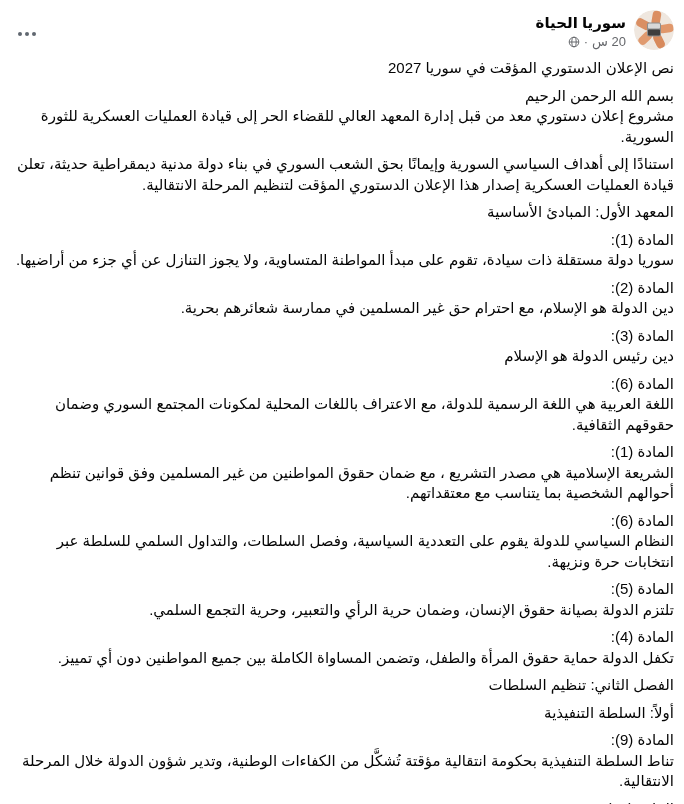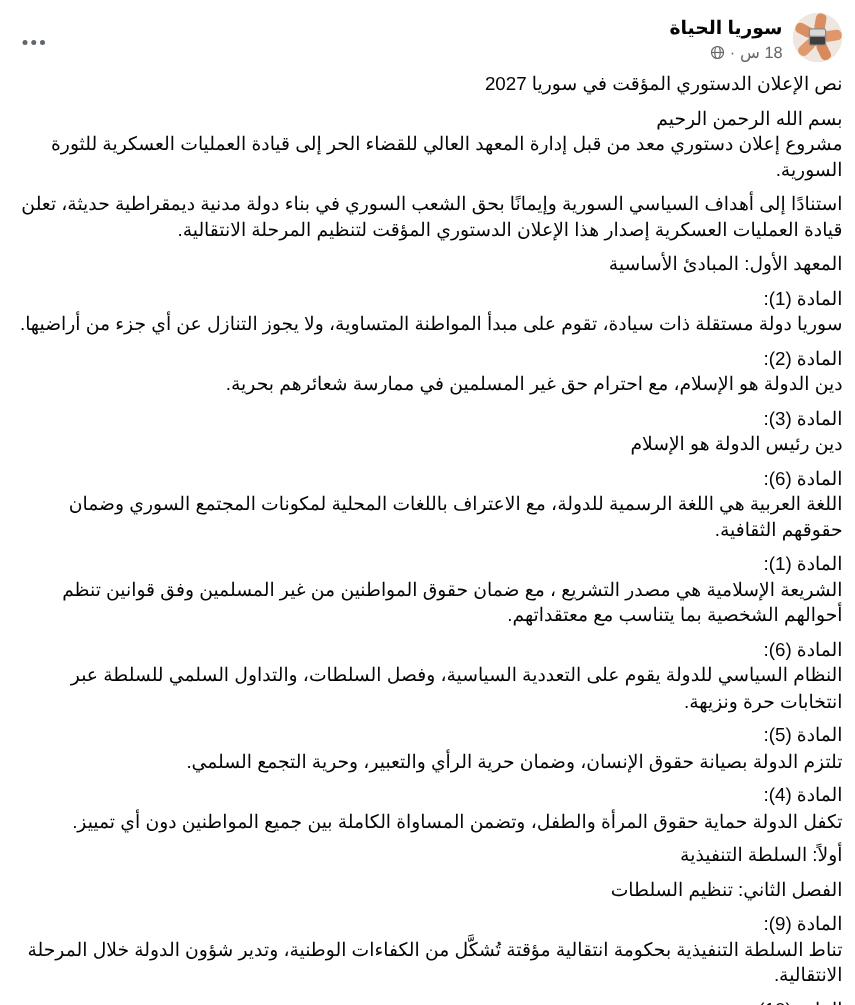--- a/index.html
+++ b/index.html
@@ -81,21 +81,21 @@
             </g>
         </g>
         <rect x="13" y="12.5" width="14" height="14" rx="2" fill="#8d8d8d"></rect>
         <rect x="14" y="13.5" width="12" height="5" rx="1" fill="#d8d8d8"></rect>
         <rect x="14" y="19.5" width="12" height="6" rx="1" fill="#3e3e3e"></rect>
       </svg>
     </button>
     <div class="hmeta">
       <a class="page-name">سوريا الحياة</a>
       <div class="meta-row">
-        <span class="ts">18 س</span>
+        <span class="ts">20 س</span>
         <span>·</span>
         <svg width="12" height="12" viewBox="0 0 16 16" fill="none" stroke="#65676B" stroke-width="1.3" xmlns="http://www.w3.org/2000/svg">
           <circle cx="8" cy="8" r="6.4"></circle>
           <ellipse cx="8" cy="8" rx="2.9" ry="6.4"></ellipse>
           <path d="M1.6 8 L14.4 8"></path>
         </svg>
       </div>
     </div>
     <button class="more-btn">
       <span class="dot"></span>
@@ -119,20 +119,20 @@
     <div class="para">المادة (6):
 اللغة العربية هي اللغة الرسمية للدولة، مع الاعتراف باللغات المحلية لمكونات المجتمع السوري وضمان حقوقهم الثقافية.</div>
     <div class="para">المادة (1):
 الشريعة الإسلامية هي مصدر التشريع ، مع ضمان حقوق المواطنين من غير المسلمين وفق قوانين تنظم أحوالهم الشخصية بما يتناسب مع معتقداتهم.</div>
     <div class="para">المادة (6):
 النظام السياسي للدولة يقوم على التعددية السياسية، وفصل السلطات، والتداول السلمي للسلطة عبر انتخابات حرة ونزيهة.</div>
     <div class="para">المادة (5):
 تلتزم الدولة بصيانة حقوق الإنسان، وضمان حرية الرأي والتعبير، وحرية التجمع السلمي.</div>
     <div class="para">المادة (4):
 تكفل الدولة حماية حقوق المرأة والطفل، وتضمن المساواة الكاملة بين جميع المواطنين دون أي تمييز.</div>
+    <div class="para">الفصل الثاني: تنظيم السلطات</div>
     <div class="para">أولاً: السلطة التنفيذية</div>
-    <div class="para">الفصل الثاني: تنظيم السلطات</div>
     <div class="para">المادة (9):
 تناط السلطة التنفيذية بحكومة انتقالية مؤقتة تُشكَّل من الكفاءات الوطنية، وتدير شؤون الدولة خلال المرحلة الانتقالية.</div>
     <div class="para">المادة (10):</div>
   </div>
 
 </article>
 
 </body></html>

